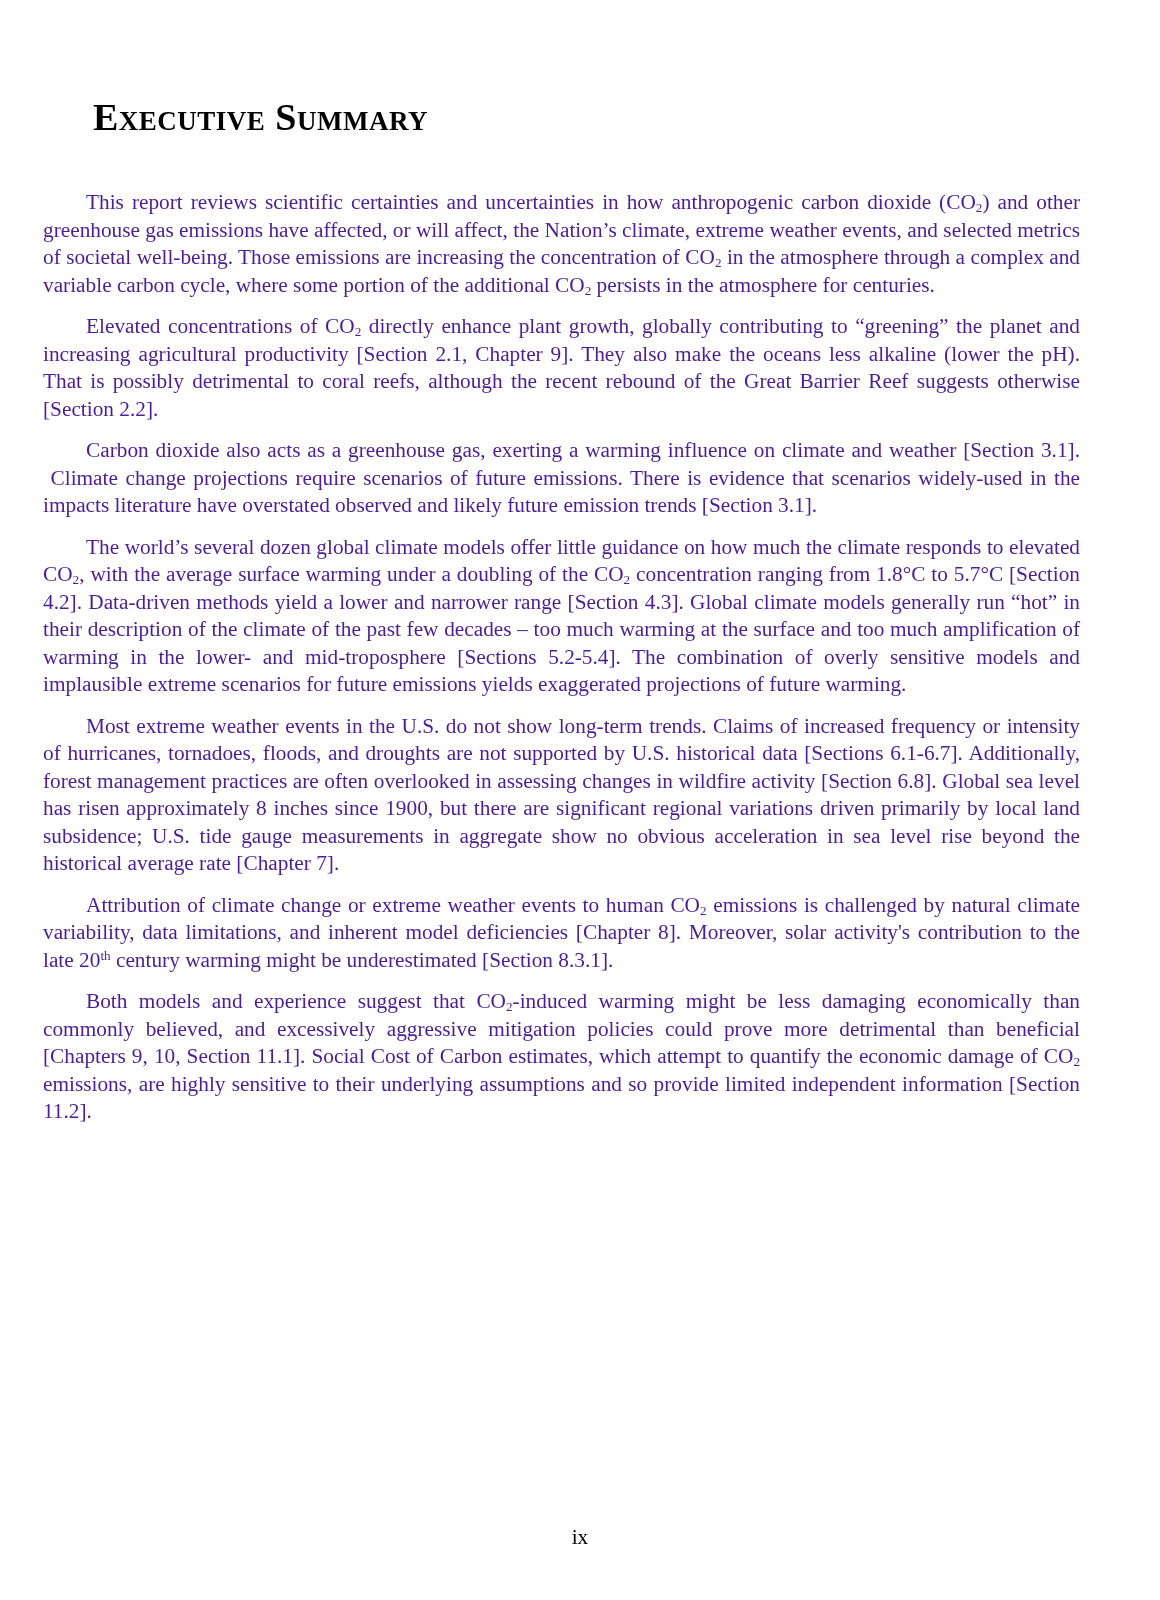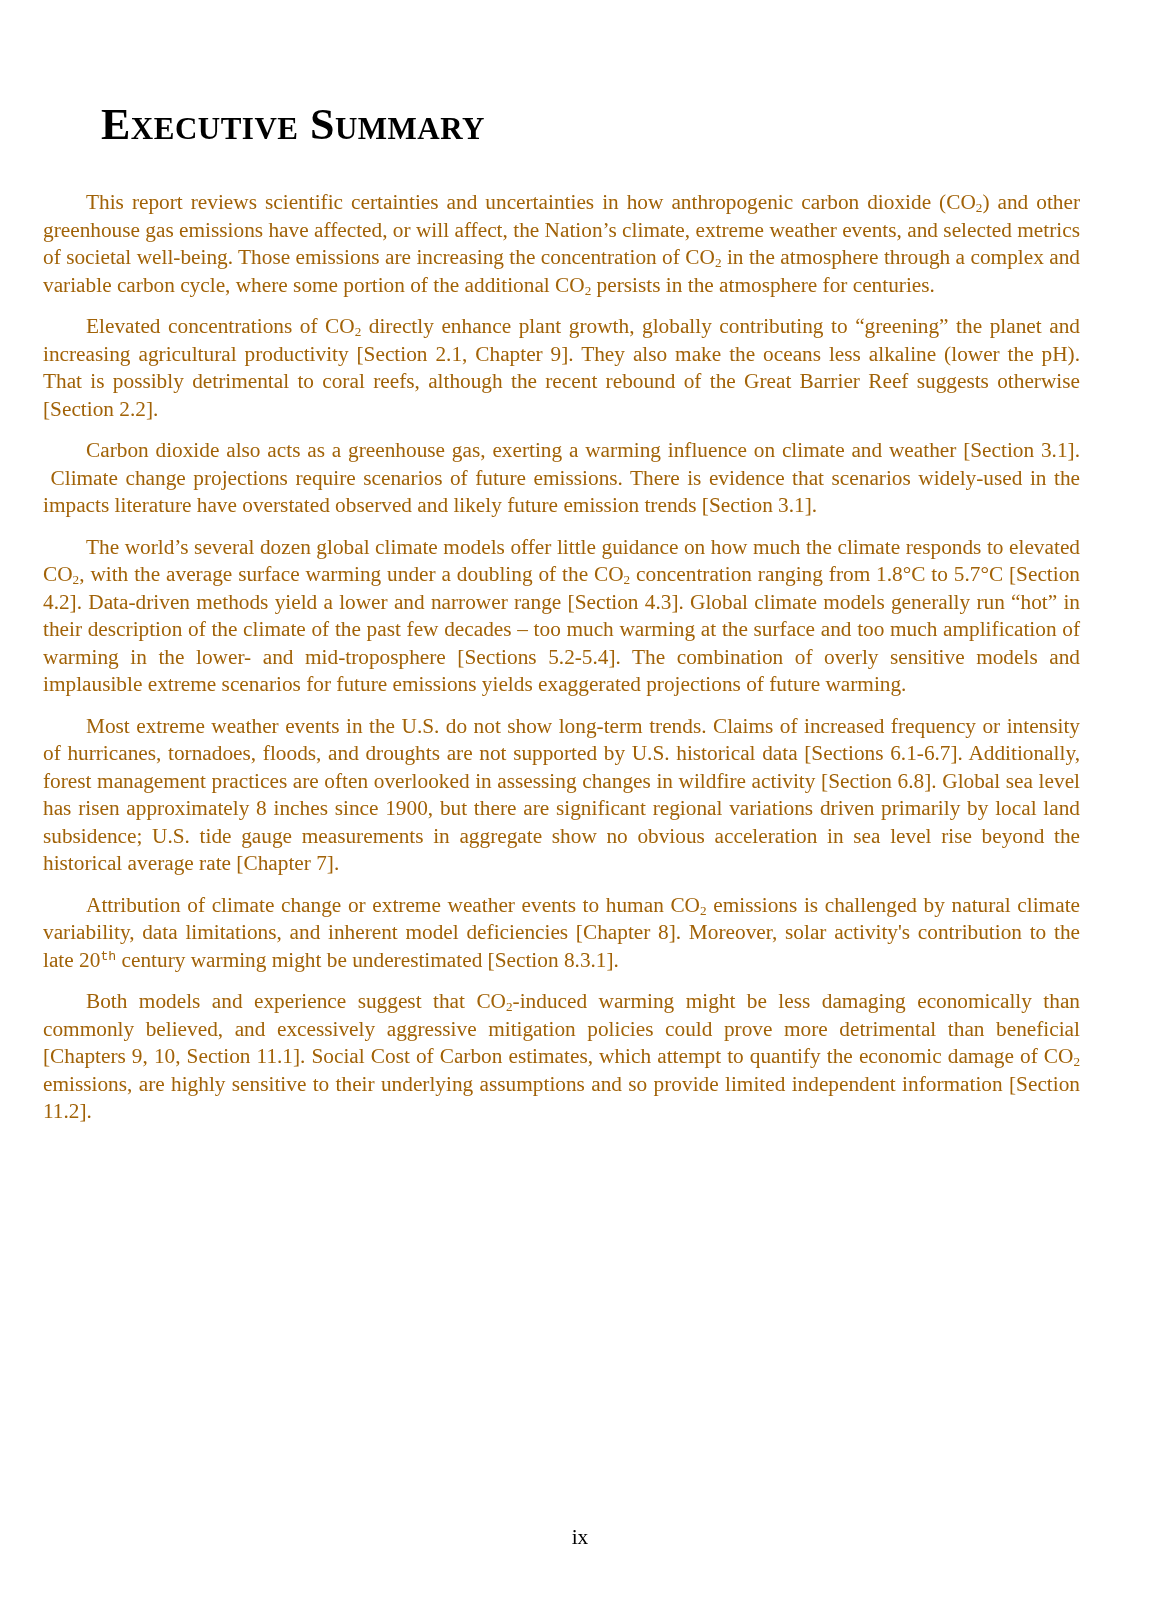--- a/index.html
+++ b/index.html
@@ -13,49 +13,49 @@
     height: 1600px;
     background: #ffffff;
     color: #000000;
     font-family: "Liberation Serif", "DejaVu Serif", serif;
     overflow: hidden;
   }
   .doc-title {
     position: absolute;
     left: 93px;
     top: 95px;
-    margin: 8px;
-    font-size: 44px;
+    margin: 0;
+    font-size: 38px;
     line-height: 44px;
     font-weight: 700;
     font-variant: small-caps;
     letter-spacing: 0.5px;
     color: #000000;
     white-space: nowrap;
   }
   .body-text {
     position: absolute;
     left: 43px;
     top: 189px;
     width: 1037px;
   }
   .para {
     margin: 0 0 14px 0;
     font-size: 21.3px;
     line-height: 27.5px;
     text-align: justify;
     text-indent: 43px;
-    color: #a16207;
+    color: #4c1d95;
   }
   .para sub, .para sup {
     font-size: 0.62em;
     line-height: 0;
   }
   .para sub { vertical-align: -0.22em; }
-  .para sup { vertical-align: 0.5em; font-family: Liberation Mono, monospace; }
+  .para sup { vertical-align: 0.5em; }
   .page-number {
     position: absolute;
     left: 0;
     top: 1524px;
     width: 100%;
     text-align: center;
     font-size: 21.3px;
     line-height: 27px;
     color: #000000;
   }

